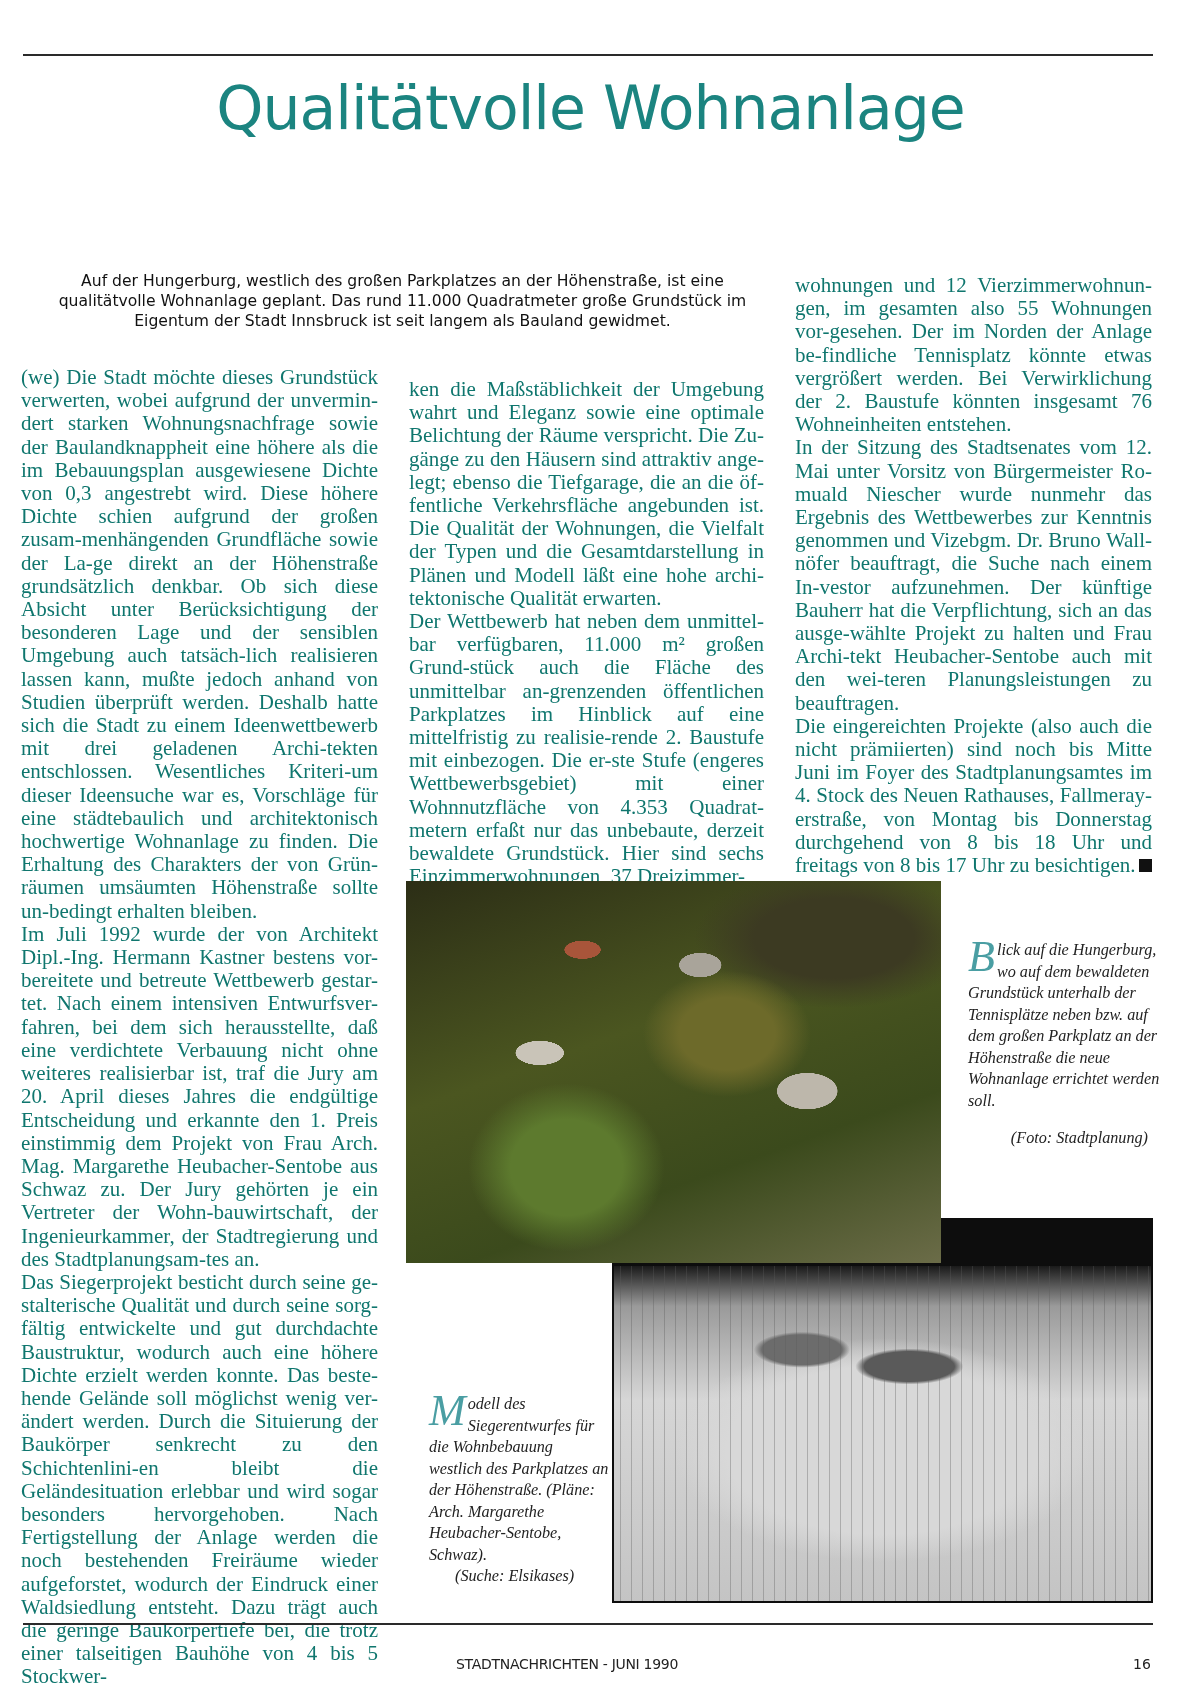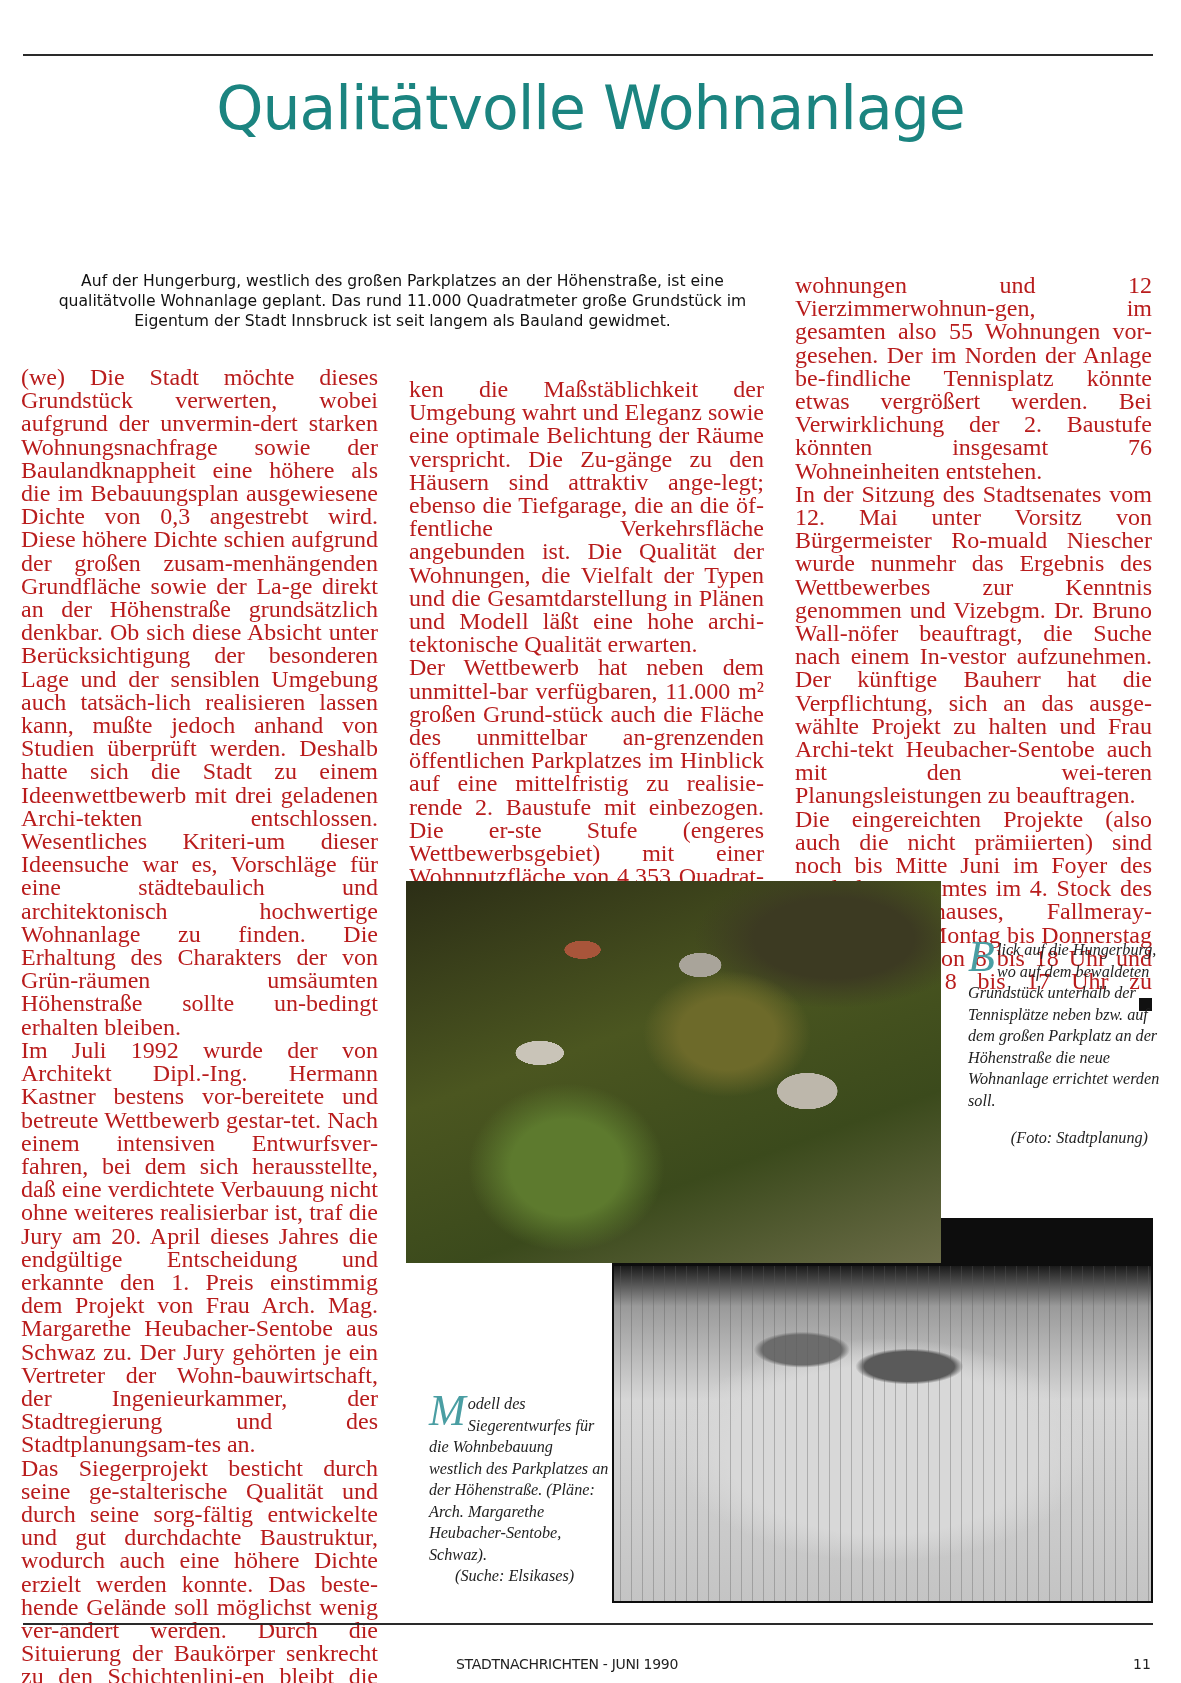--- a/index.html
+++ b/index.html
@@ -9,22 +9,22 @@
     position: absolute; left: 0; top: 66px; width: 1181px; text-align: center;
     font-family: "DejaVu Sans", sans-serif; color: #1b8480; font-size: 60px; line-height: 84px;
     letter-spacing: -1px;
   }
   .title div { white-space: nowrap; }
   .lead {
     position: absolute; left: 35px; top: 271px; width: 735px; text-align: center;
     font-family: "DejaVu Sans", sans-serif; font-size: 15.6px; line-height: 20px; color: #111;
   }
   .col {
-    position: absolute; font-family: "Liberation Serif", serif; font-size: 24px;
-    line-height: 23.2px; color: #b91c1c; text-align: justify; hyphens: manual;
+    position: absolute; font-family: "Liberation Serif", serif; font-size: 21px;
+    line-height: 23.2px; color: #0f766e; text-align: justify; hyphens: manual;
   }
   .col p { margin: 0; }
   .col1 { left: 21px; top: 366px; width: 357px; }
   .col2 { left: 409px; top: 378px; width: 355px; }
   .col3 { left: 795px; top: 274px; width: 357px; }
   .endmark { display: inline-block; width: 13px; height: 13px; background: #111; float: right; margin-top: 5px; }
   .photo { position: absolute; overflow: hidden; }
   .aerial {
     left: 406px; top: 881px; width: 535px; height: 382px;
     background:
@@ -107,14 +107,14 @@
 <div class="caption cap2">
   <span class="dropcap">M</span>
   <span>odell des Siegerentwurfes für die Wohnbebauung westlich des Parkplatzes an der Höhenstraße. (Pläne: Arch. Margarethe Heubacher-Sentobe, Schwaz).</span>
   <span class="credit">(Suche: Elsikases)</span>
 </div>
 
 <div class="rule" style="top:1623px;"></div>
 
 <div class="footer">
   <span class="mag">STADTNACHRICHTEN - JUNI 1990</span>
-  <span class="page">11</span>
+  <span class="page">16</span>
 </div>
 
 </body></html>

